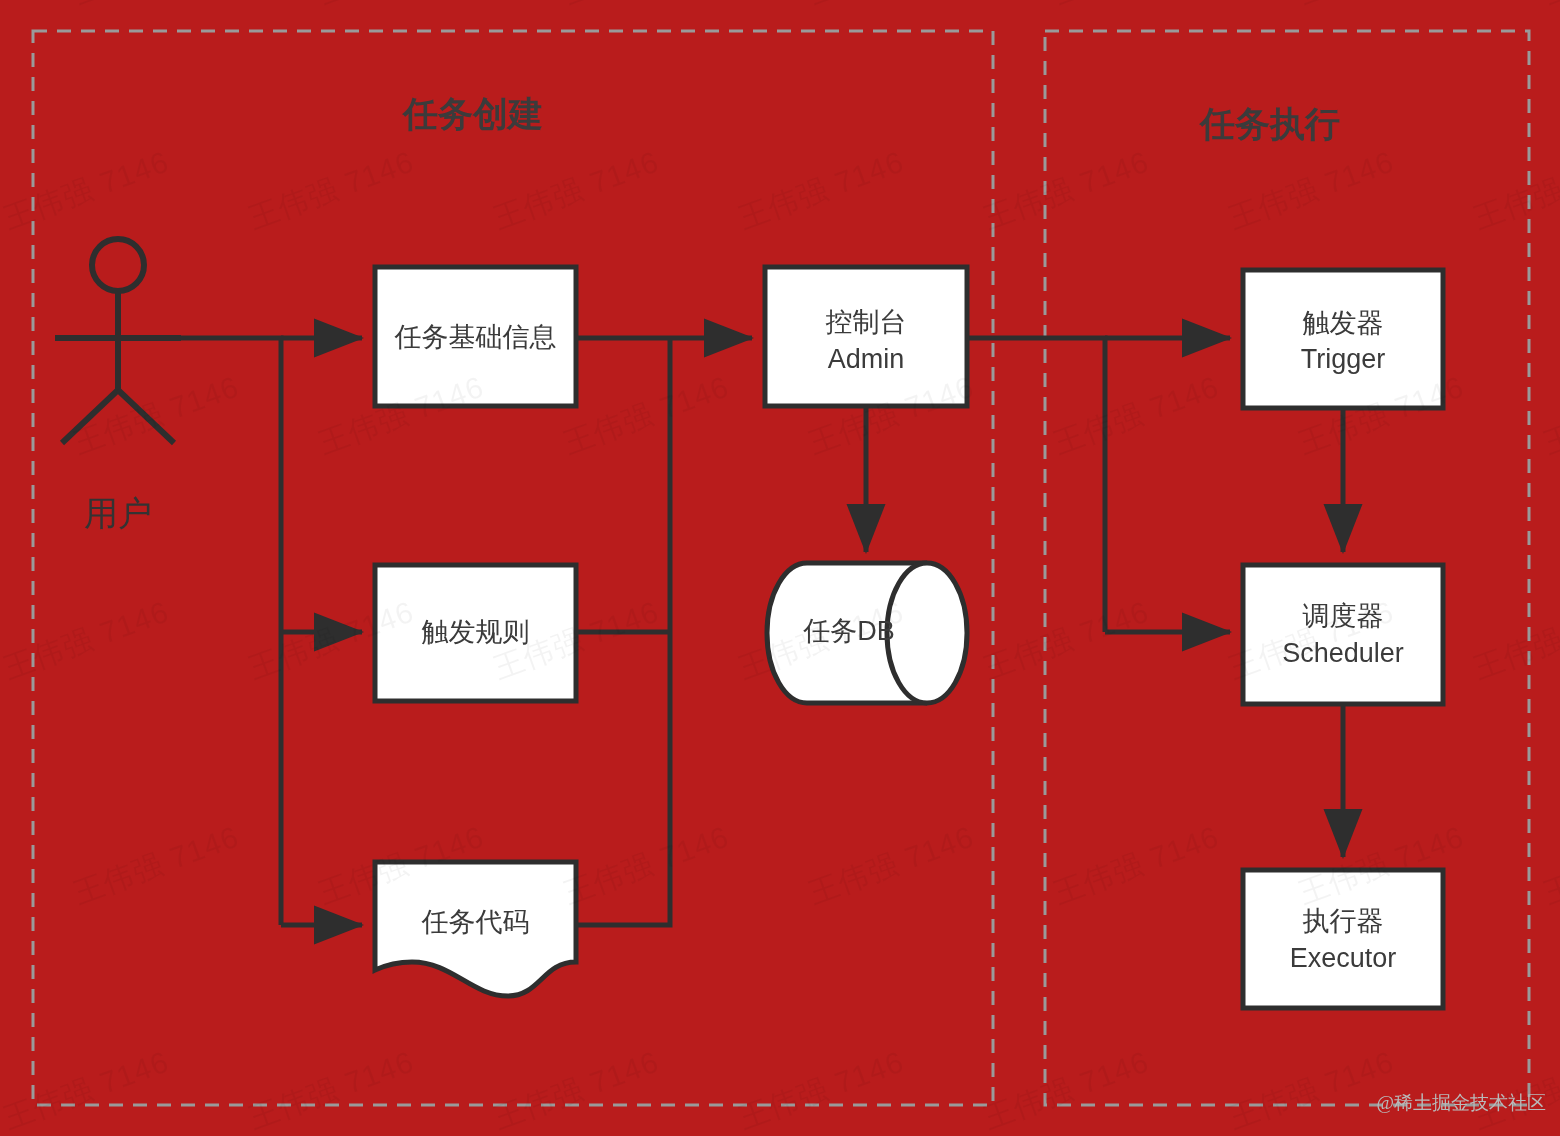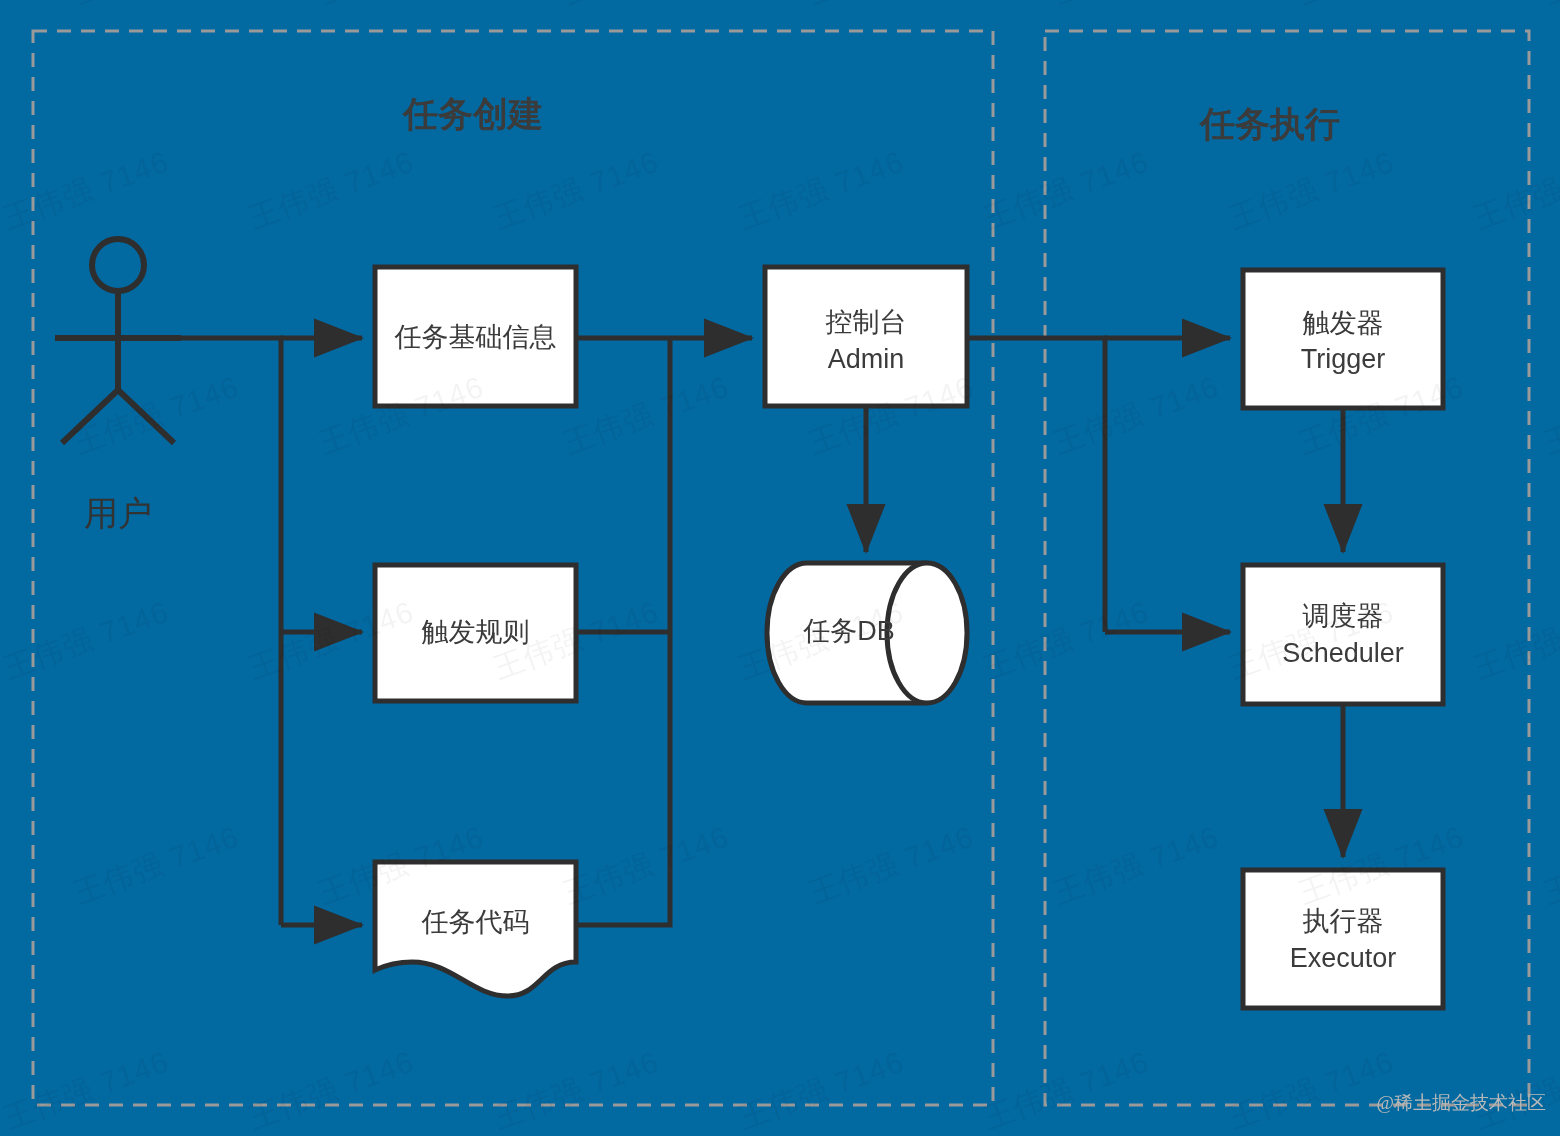--- a/index.html
+++ b/index.html
@@ -8,21 +8,21 @@
     padding: 0;
     background: #ffffff;
   }
   body {
     font-family: "Liberation Sans", "DejaVu Sans", sans-serif;
   }
   #canvas {
     position: relative;
     width: 1560px;
     height: 1136px;
-    background: #0369a1;
+    background: #b91c1c;
     overflow: hidden;
   }
   #diagram-svg {
     position: absolute;
     left: 0;
     top: 0;
     width: 1560px;
     height: 1136px;
   }
   .wm-layer {

